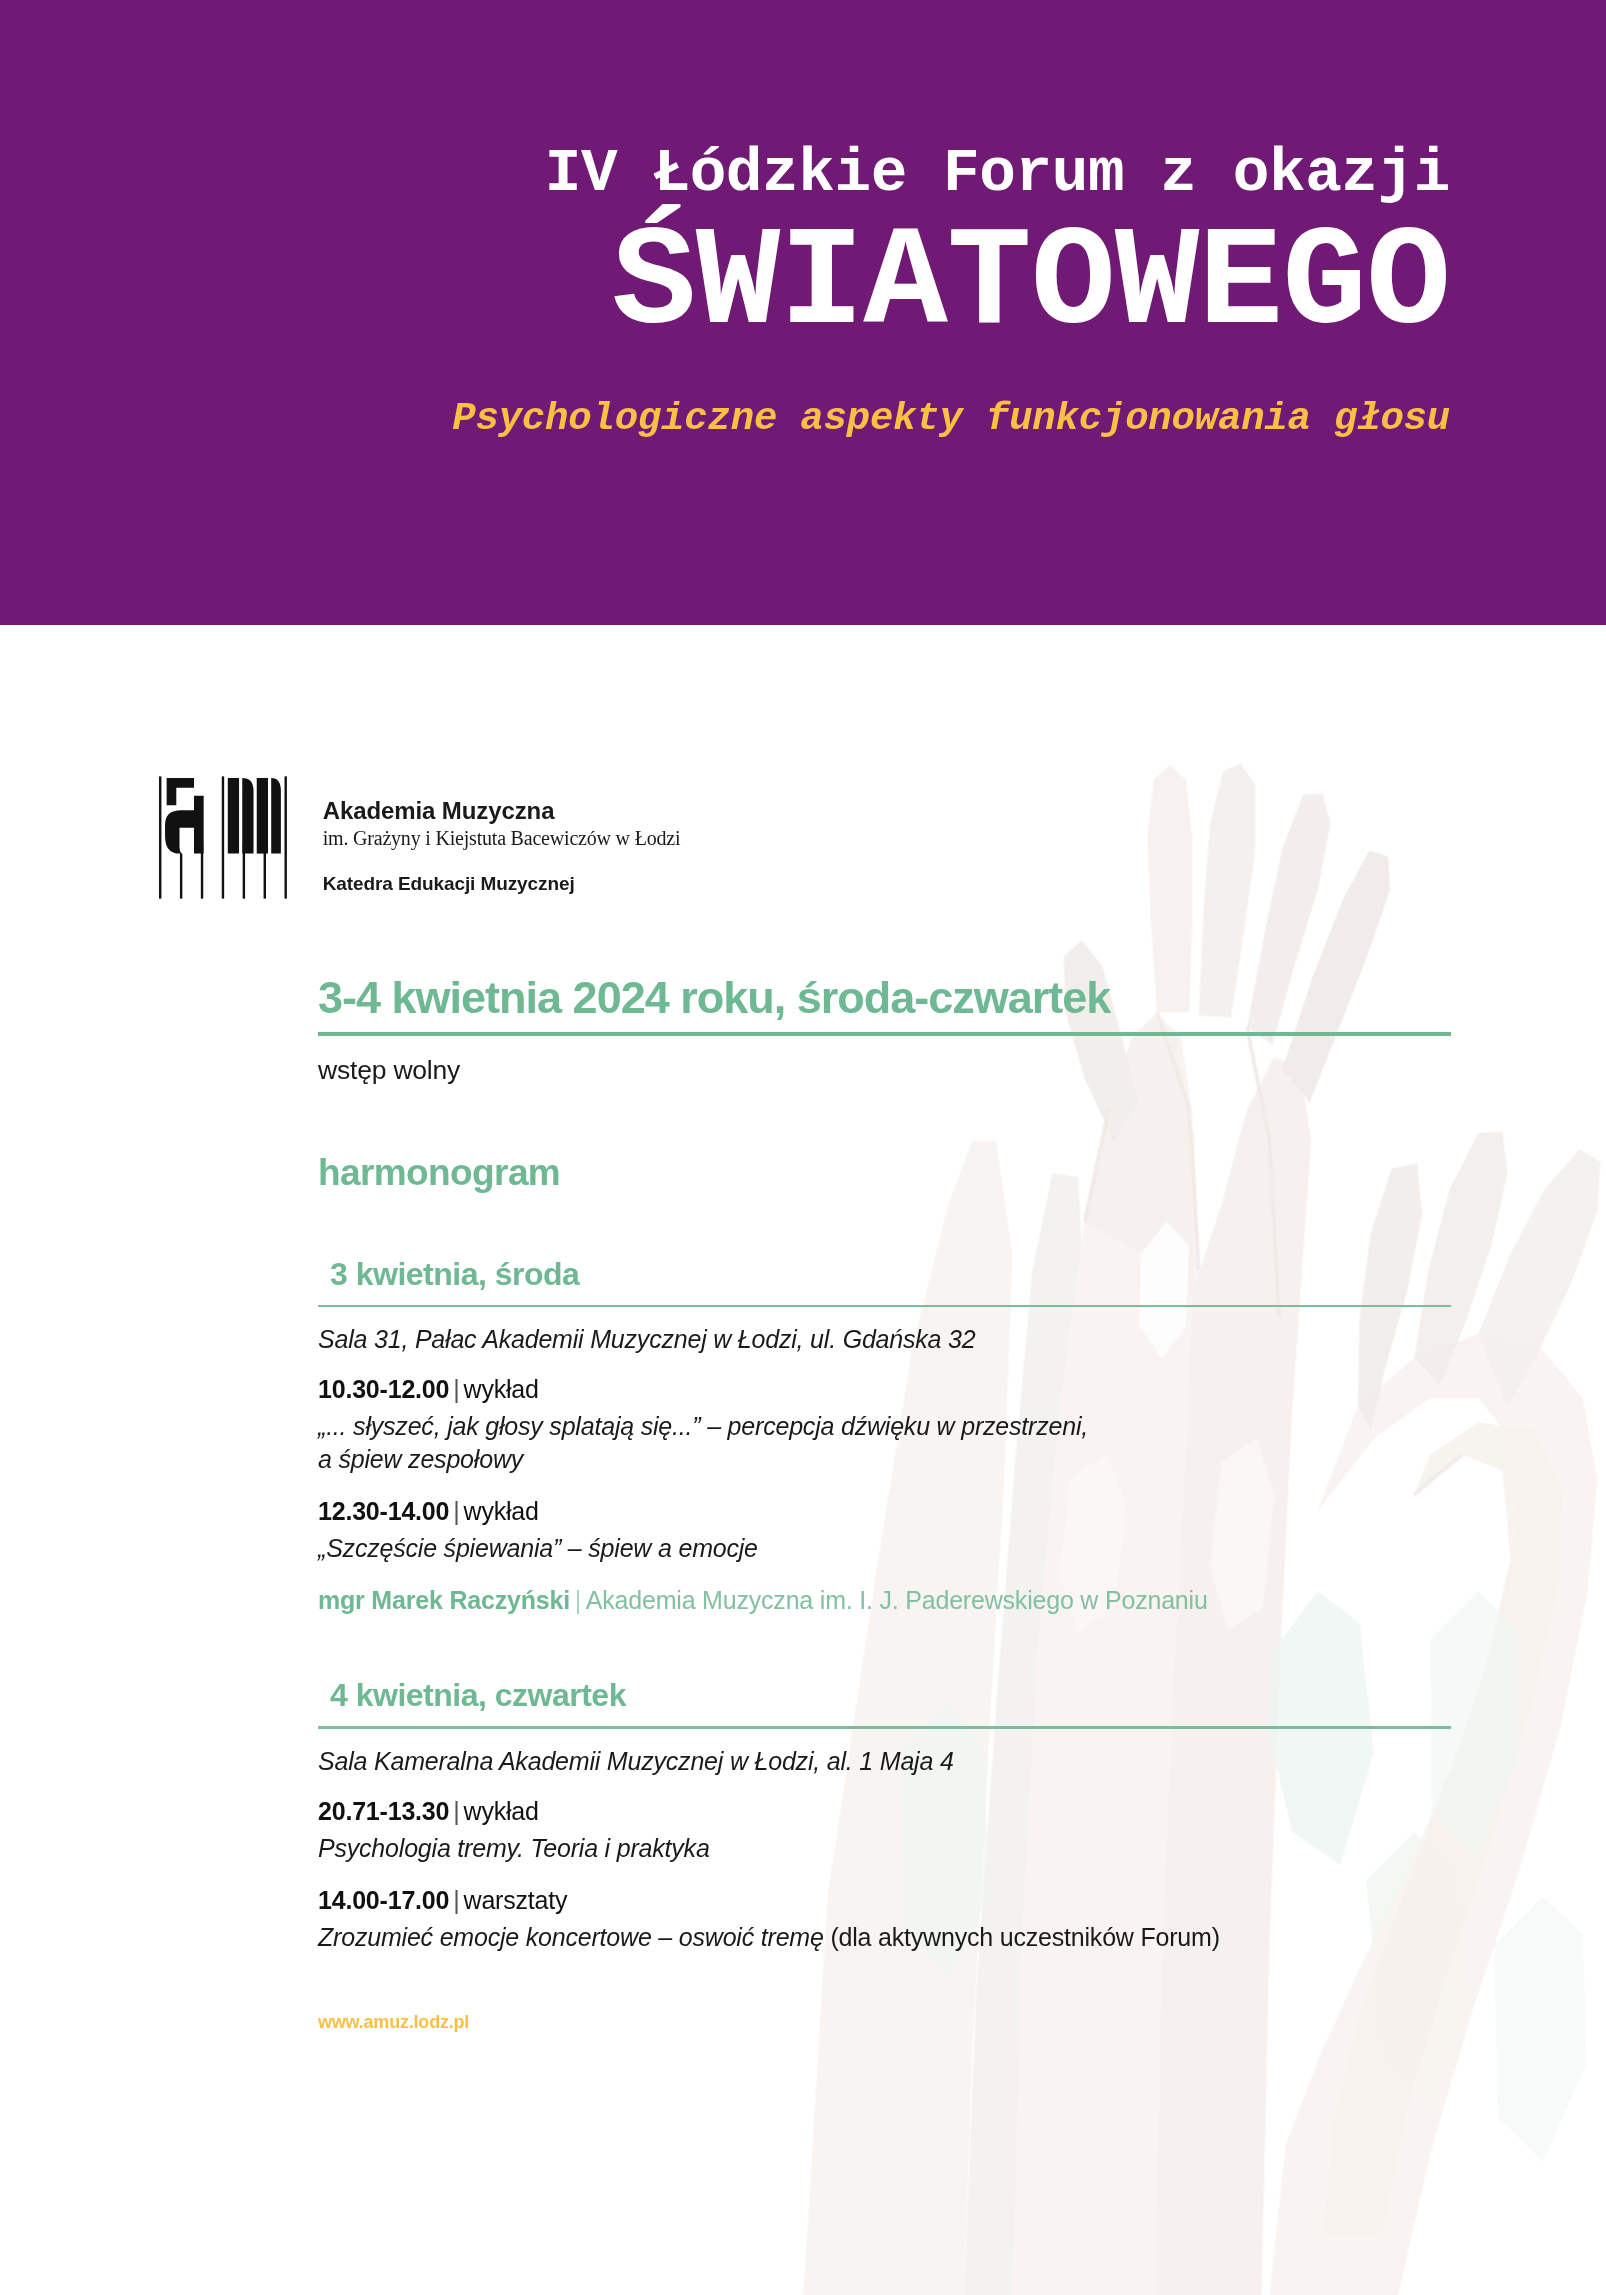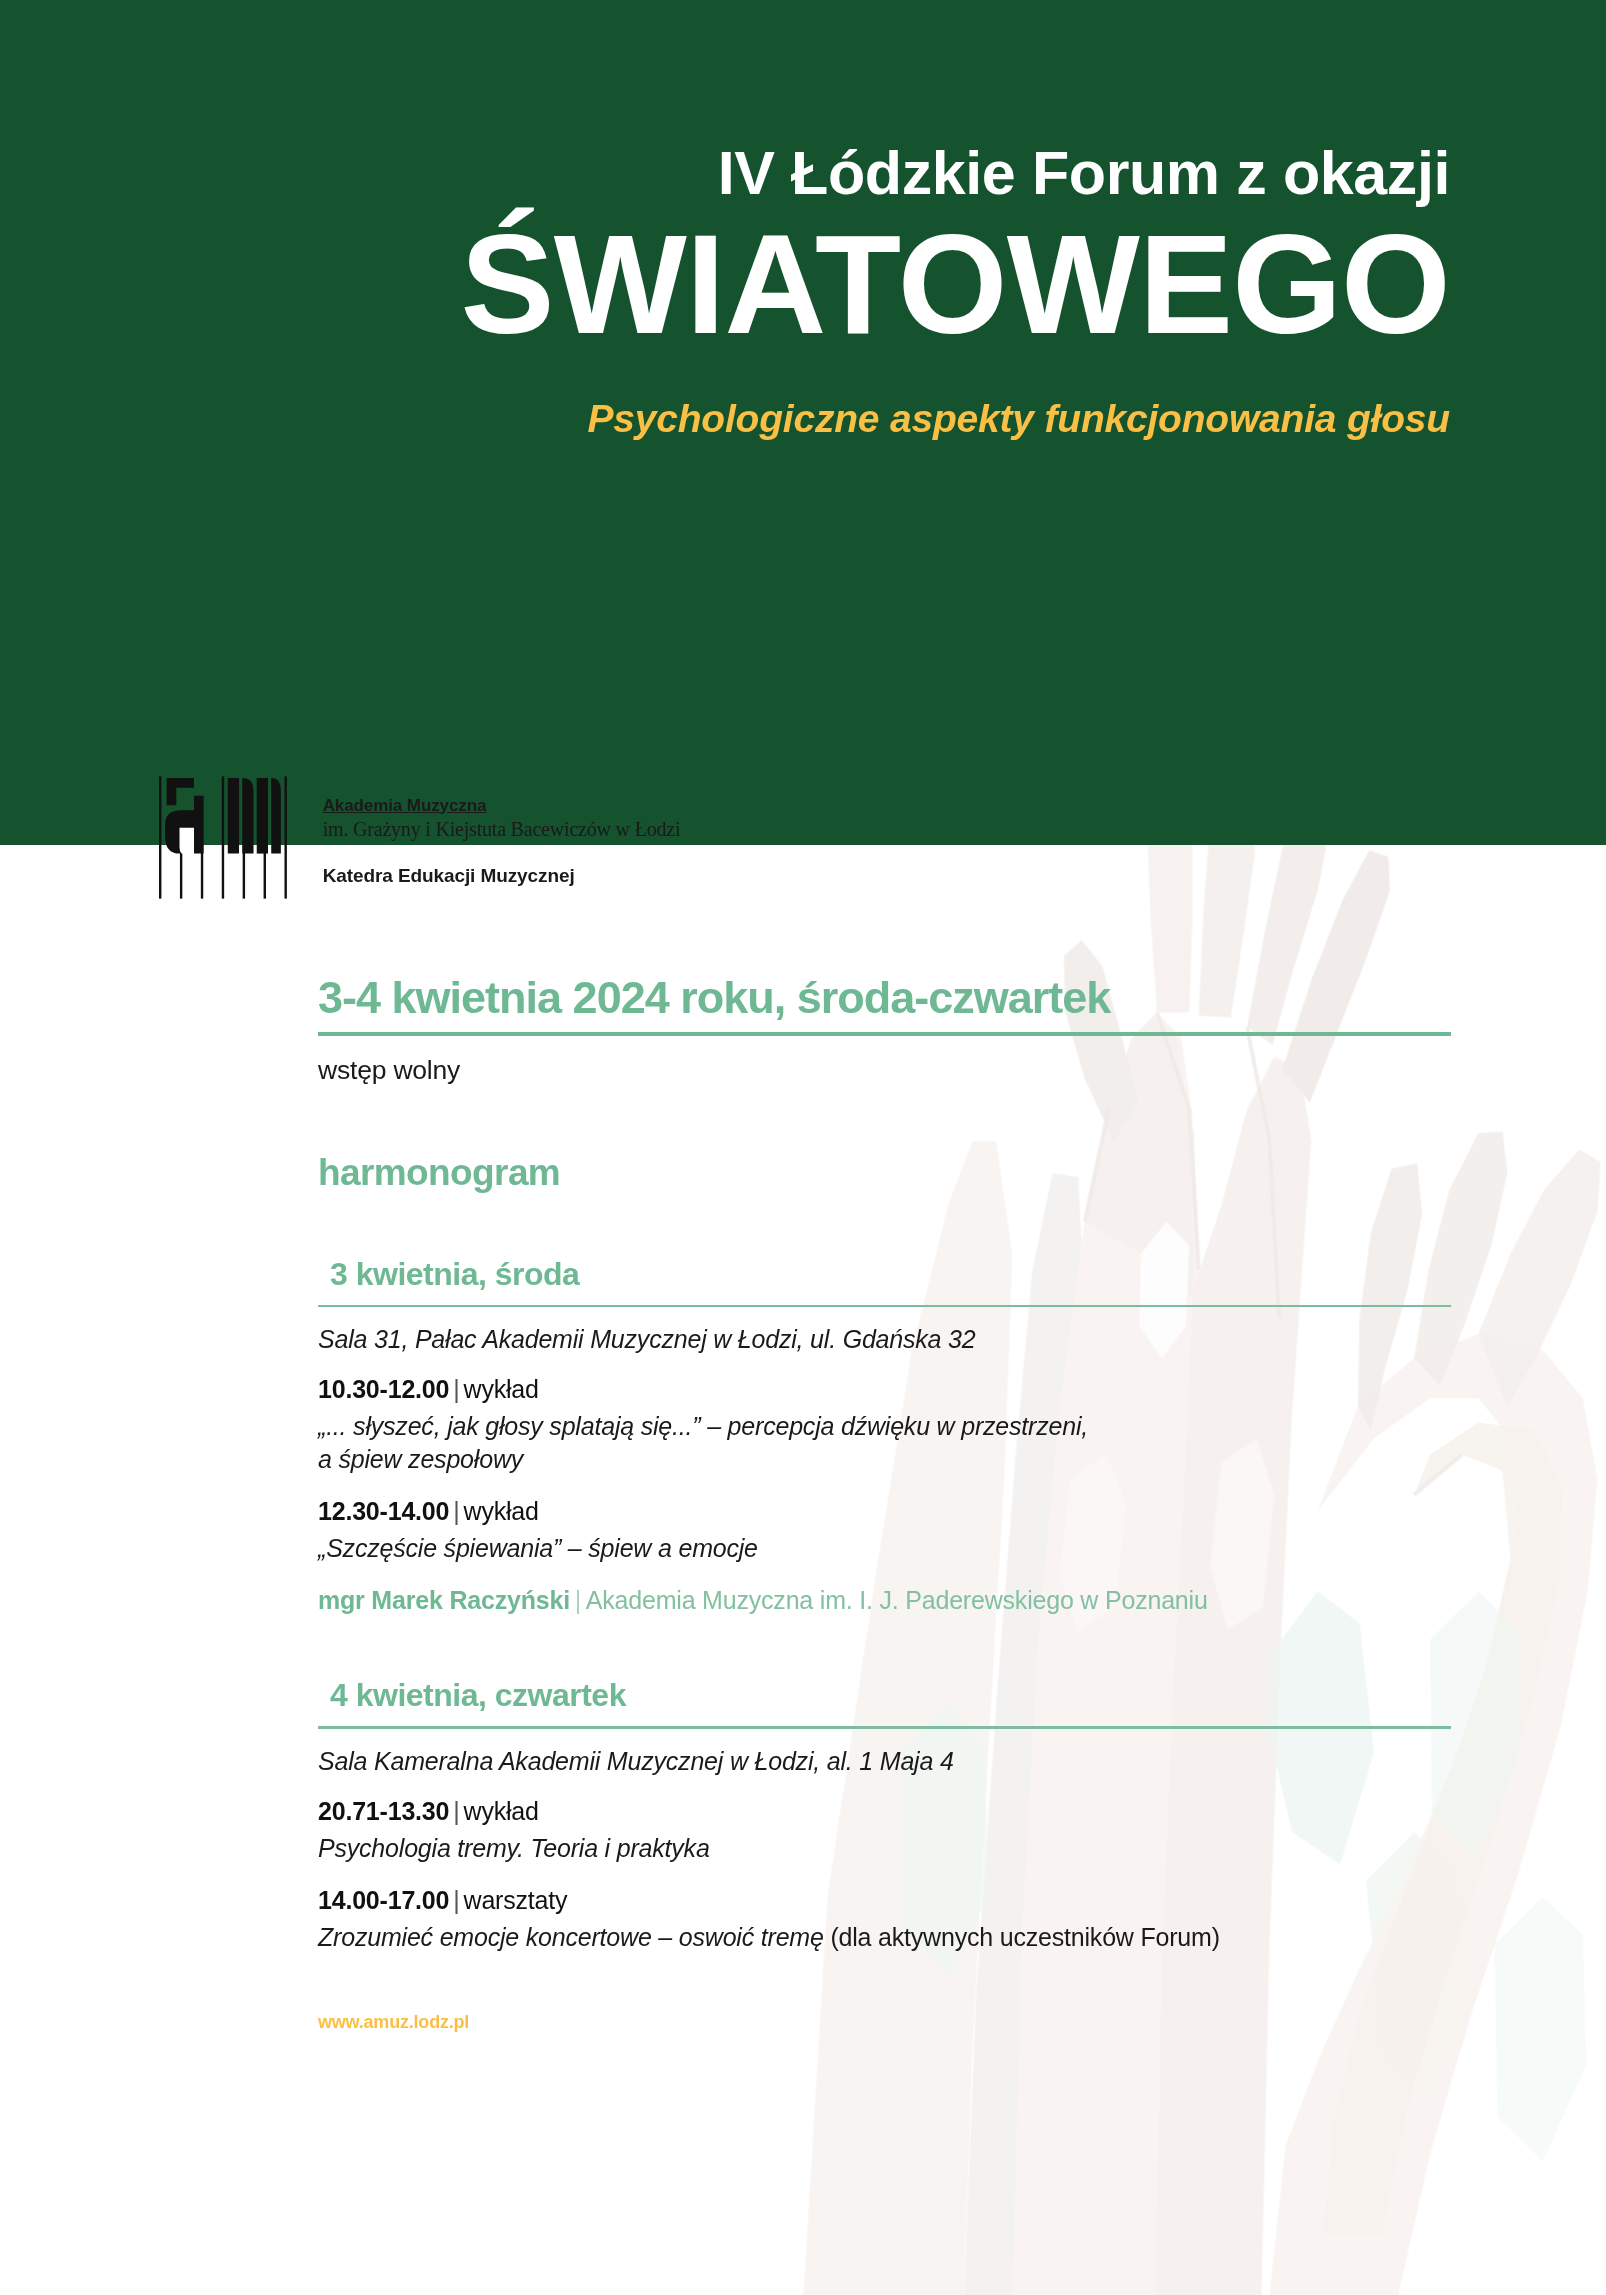--- a/index.html
+++ b/index.html
@@ -27,23 +27,24 @@
     z-index: 0;
     pointer-events: none;
   }
   .bg-art svg { display: block; width: 100%; height: 100%; }
 
   
   .header-band {
     position: absolute;
     left: 0; top: 0;
     width: 1607px;
-    height: 845px;
-    background: #14532d;
+    height: 625px;
+    background: #701a75;
     z-index: 1;
+    font-family: Liberation Mono, monospace;
   }
   .header-inner {
     position: absolute;
     right: 157px;
     top: 0;
     width: 1294px;
     text-align: right;
   }
   .kicker {
     margin: 0;
@@ -98,26 +99,25 @@
     height: 129px;
     flex: none;
   }
   .logo-keys svg { display: block; }
   .logo-text {
     padding-left: 17.7px;
     padding-top: 22.5px;
     color: #1a1a1a;
   }
   .logo-line-1 {
-    font-size: 17px;
+    font-size: 24px;
     font-weight: bold;
     line-height: 1.22;
     white-space: nowrap;
     letter-spacing: -0.1px;
-    text-decoration: underline;
   }
   .logo-line-2 {
     font-family: "Liberation Serif", serif;
     font-size: 20px;
     line-height: 1.3;
     white-space: nowrap;
     letter-spacing: -0.2px;
   }
   .logo-line-3 {
     font-size: 19px;

